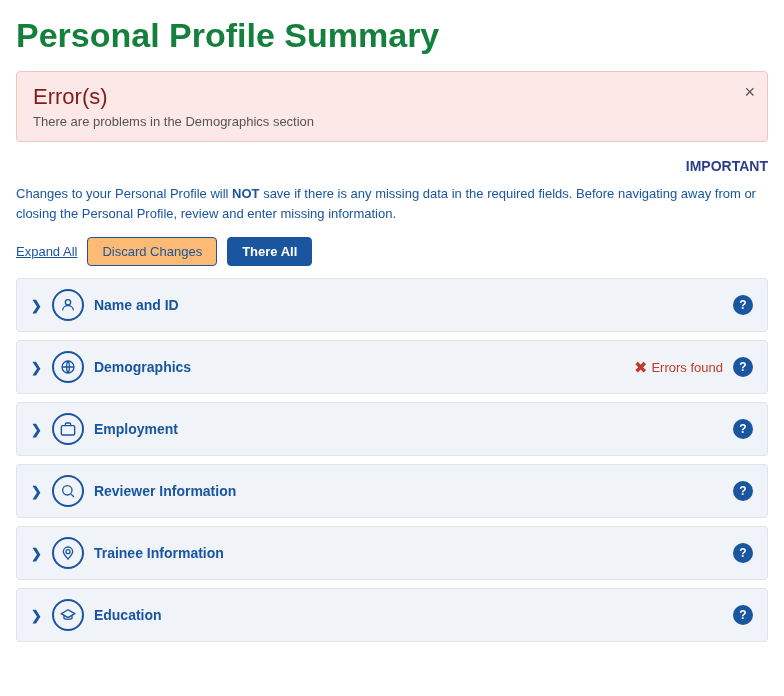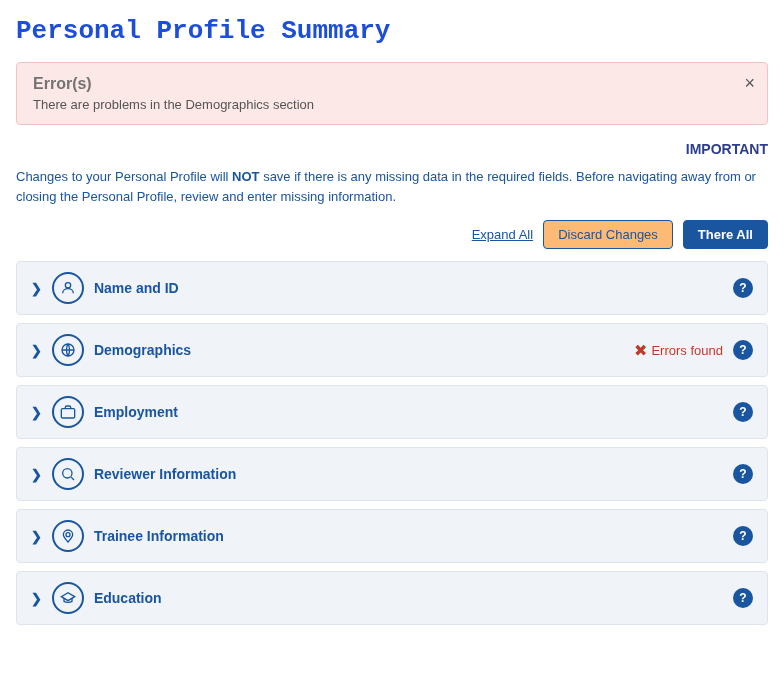--- a/index.html
+++ b/index.html
@@ -5,38 +5,37 @@
     * { box-sizing: border-box; margin: 0; padding: 0; }
     body {
       font-family: Arial, sans-serif;
       background: #fff;
       color: #333;
       font-size: 14px;
       padding: 16px;
       width: 784px;
     }
     h1 {
-      font-size: 26px;
-      font-weight: bold;
-      color: #1d4ed8;
+      font-size: 34px;
+      font-weight: bold;
+      color: #15803d;
       margin-bottom: 16px;
-      font-family: Liberation Mono, monospace;
     }
     .error-banner {
       background: #fde8e8;
       border: 1px solid #f5c2c2;
       border-radius: 4px;
       padding: 12px 16px;
       position: relative;
       margin-bottom: 16px;
     }
     .error-banner .error-title {
-      color: #737373;
-      font-size: 16px;
-      font-weight: bold;
+      color: #7f1d1d;
+      font-size: 22px;
+      font-weight: normal;
       margin-bottom: 4px;
     }
     .error-banner .error-desc {
       color: #555;
       font-size: 13px;
     }
     .error-banner .close-btn {
       position: absolute;
       top: 10px;
       right: 12px;
@@ -62,21 +61,21 @@
       line-height: 1.5;
       text-align: left;
       margin-top: 4px;
       margin-bottom: 14px;
     }
     .important-text strong {
       font-weight: bold;
     }
     .toolbar {
       display: flex;
-      justify-content: flex-end;
+      justify-content: flex-start;
       align-items: center;
       gap: 10px;
       margin-bottom: 12px;
     }
     .expand-all-btn {
       background: none;
       border: none;
       color: #1a55a0;
       cursor: pointer;
       font-size: 13px;

